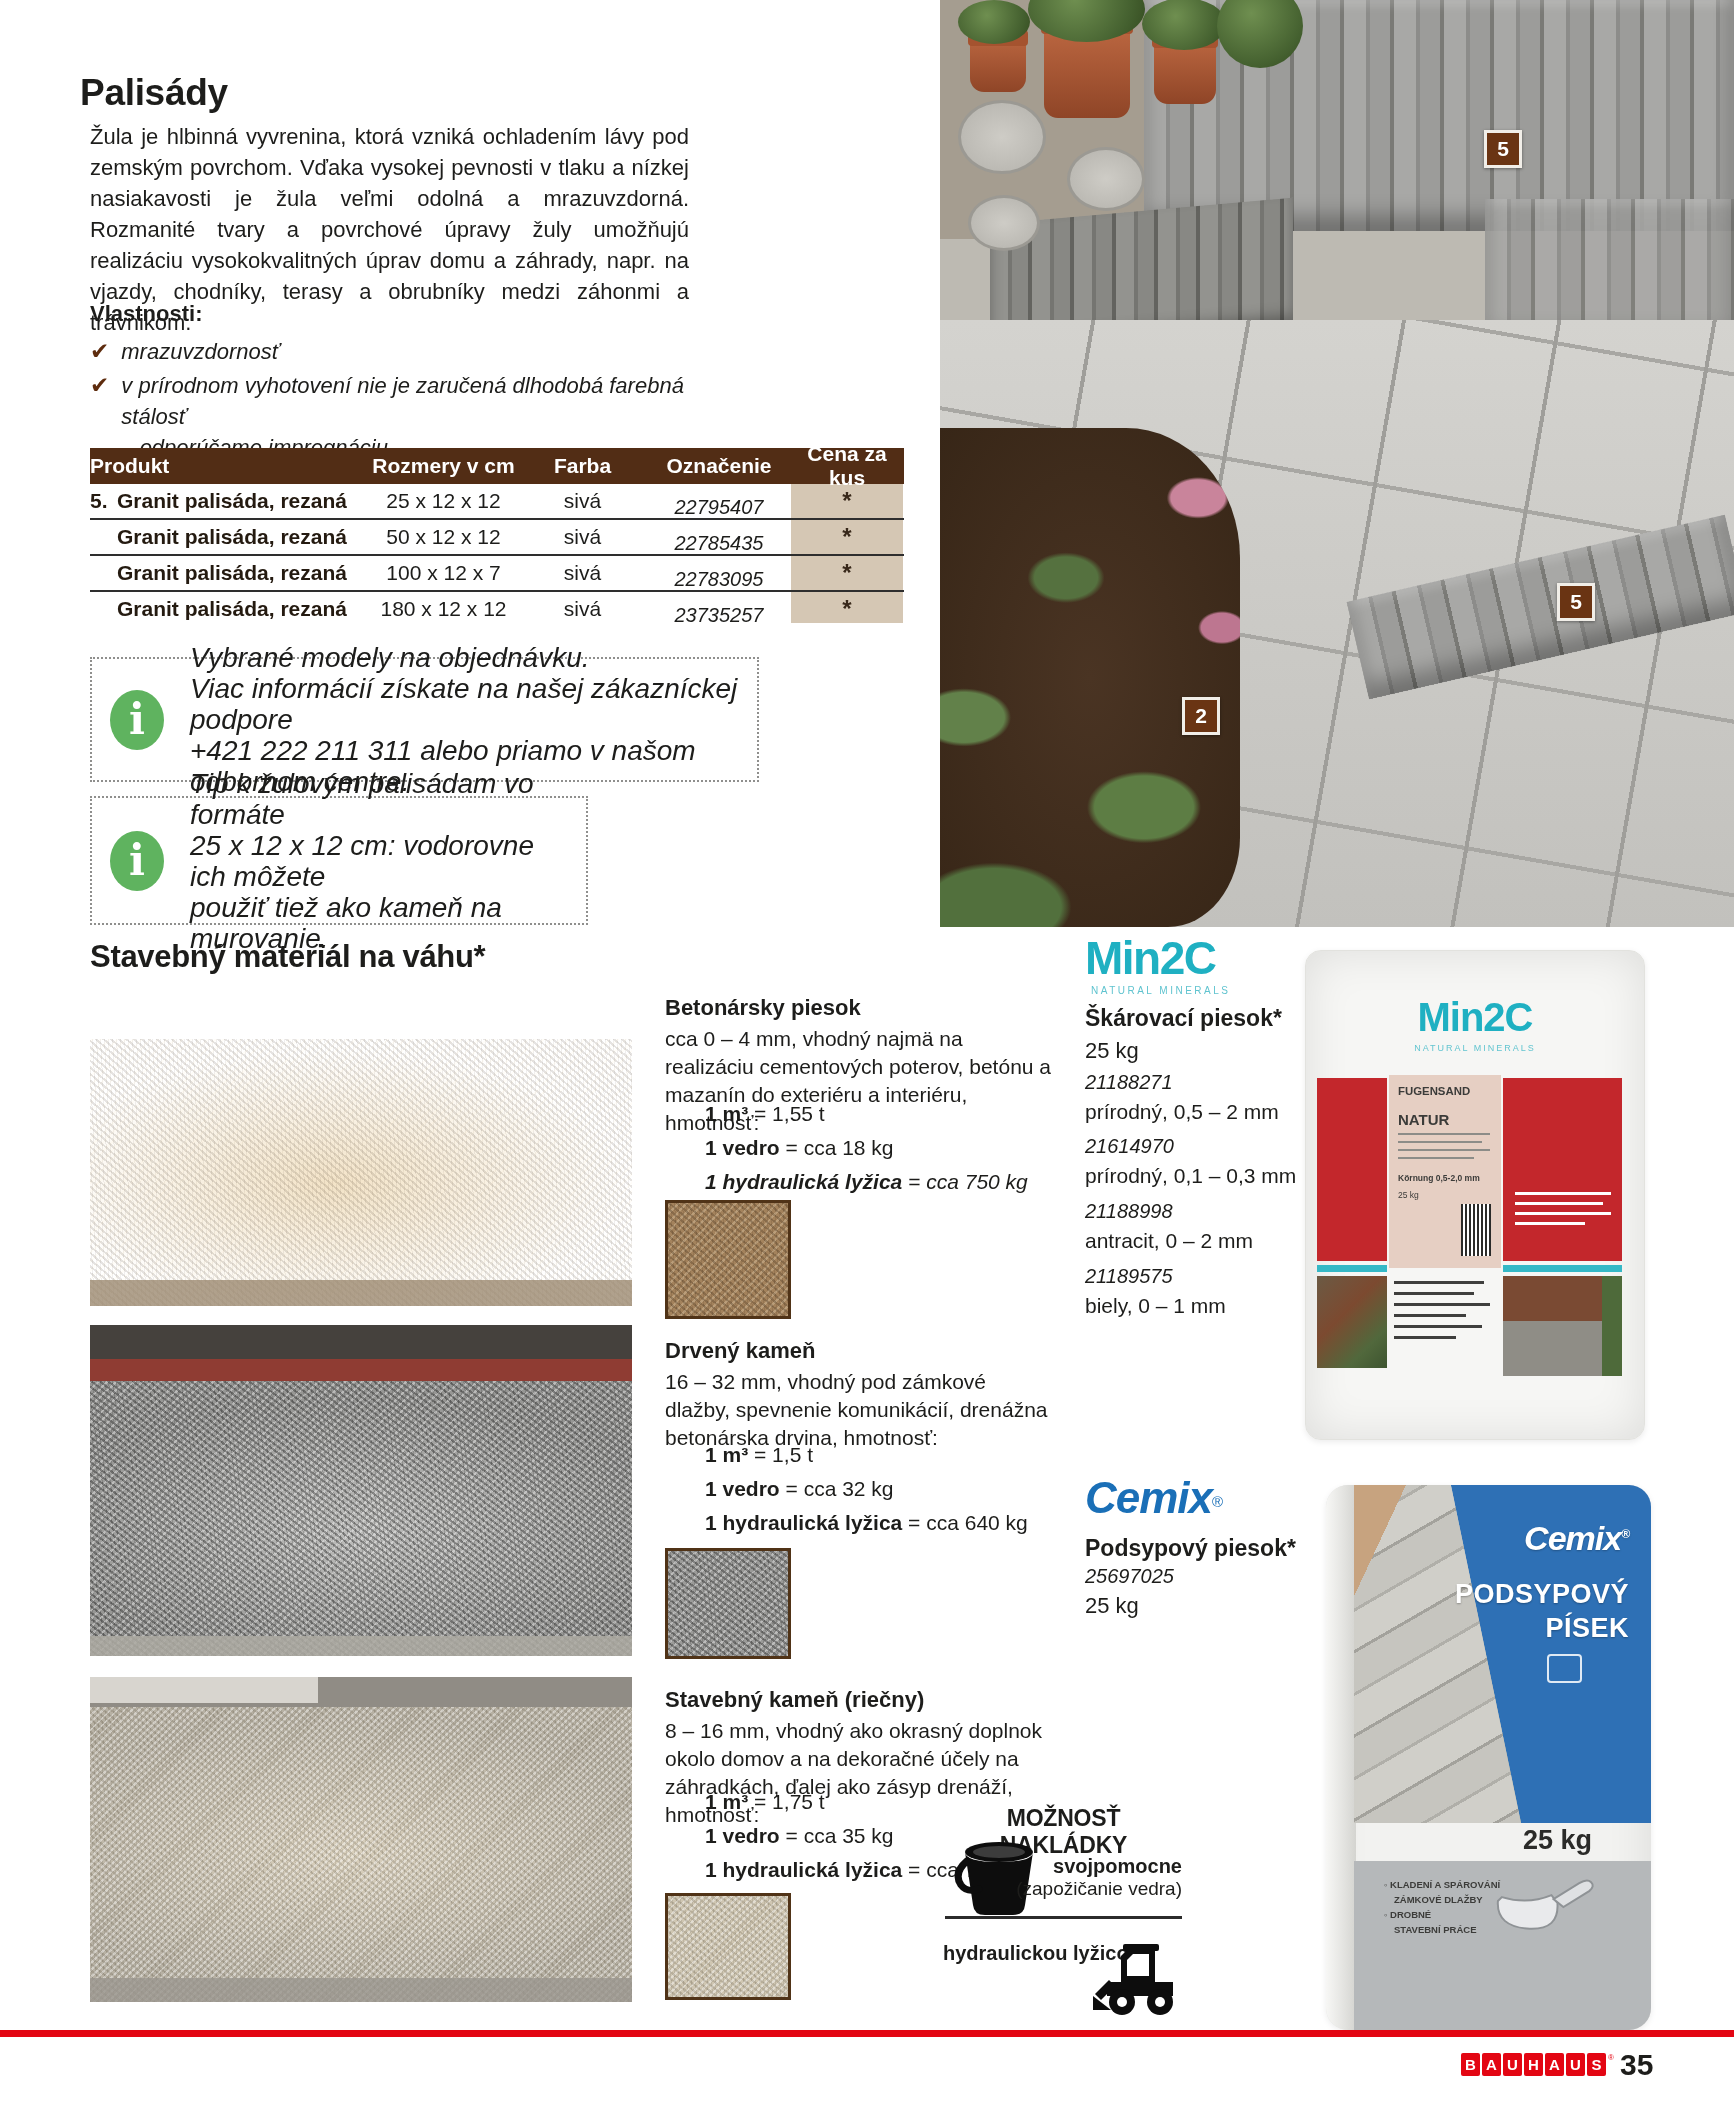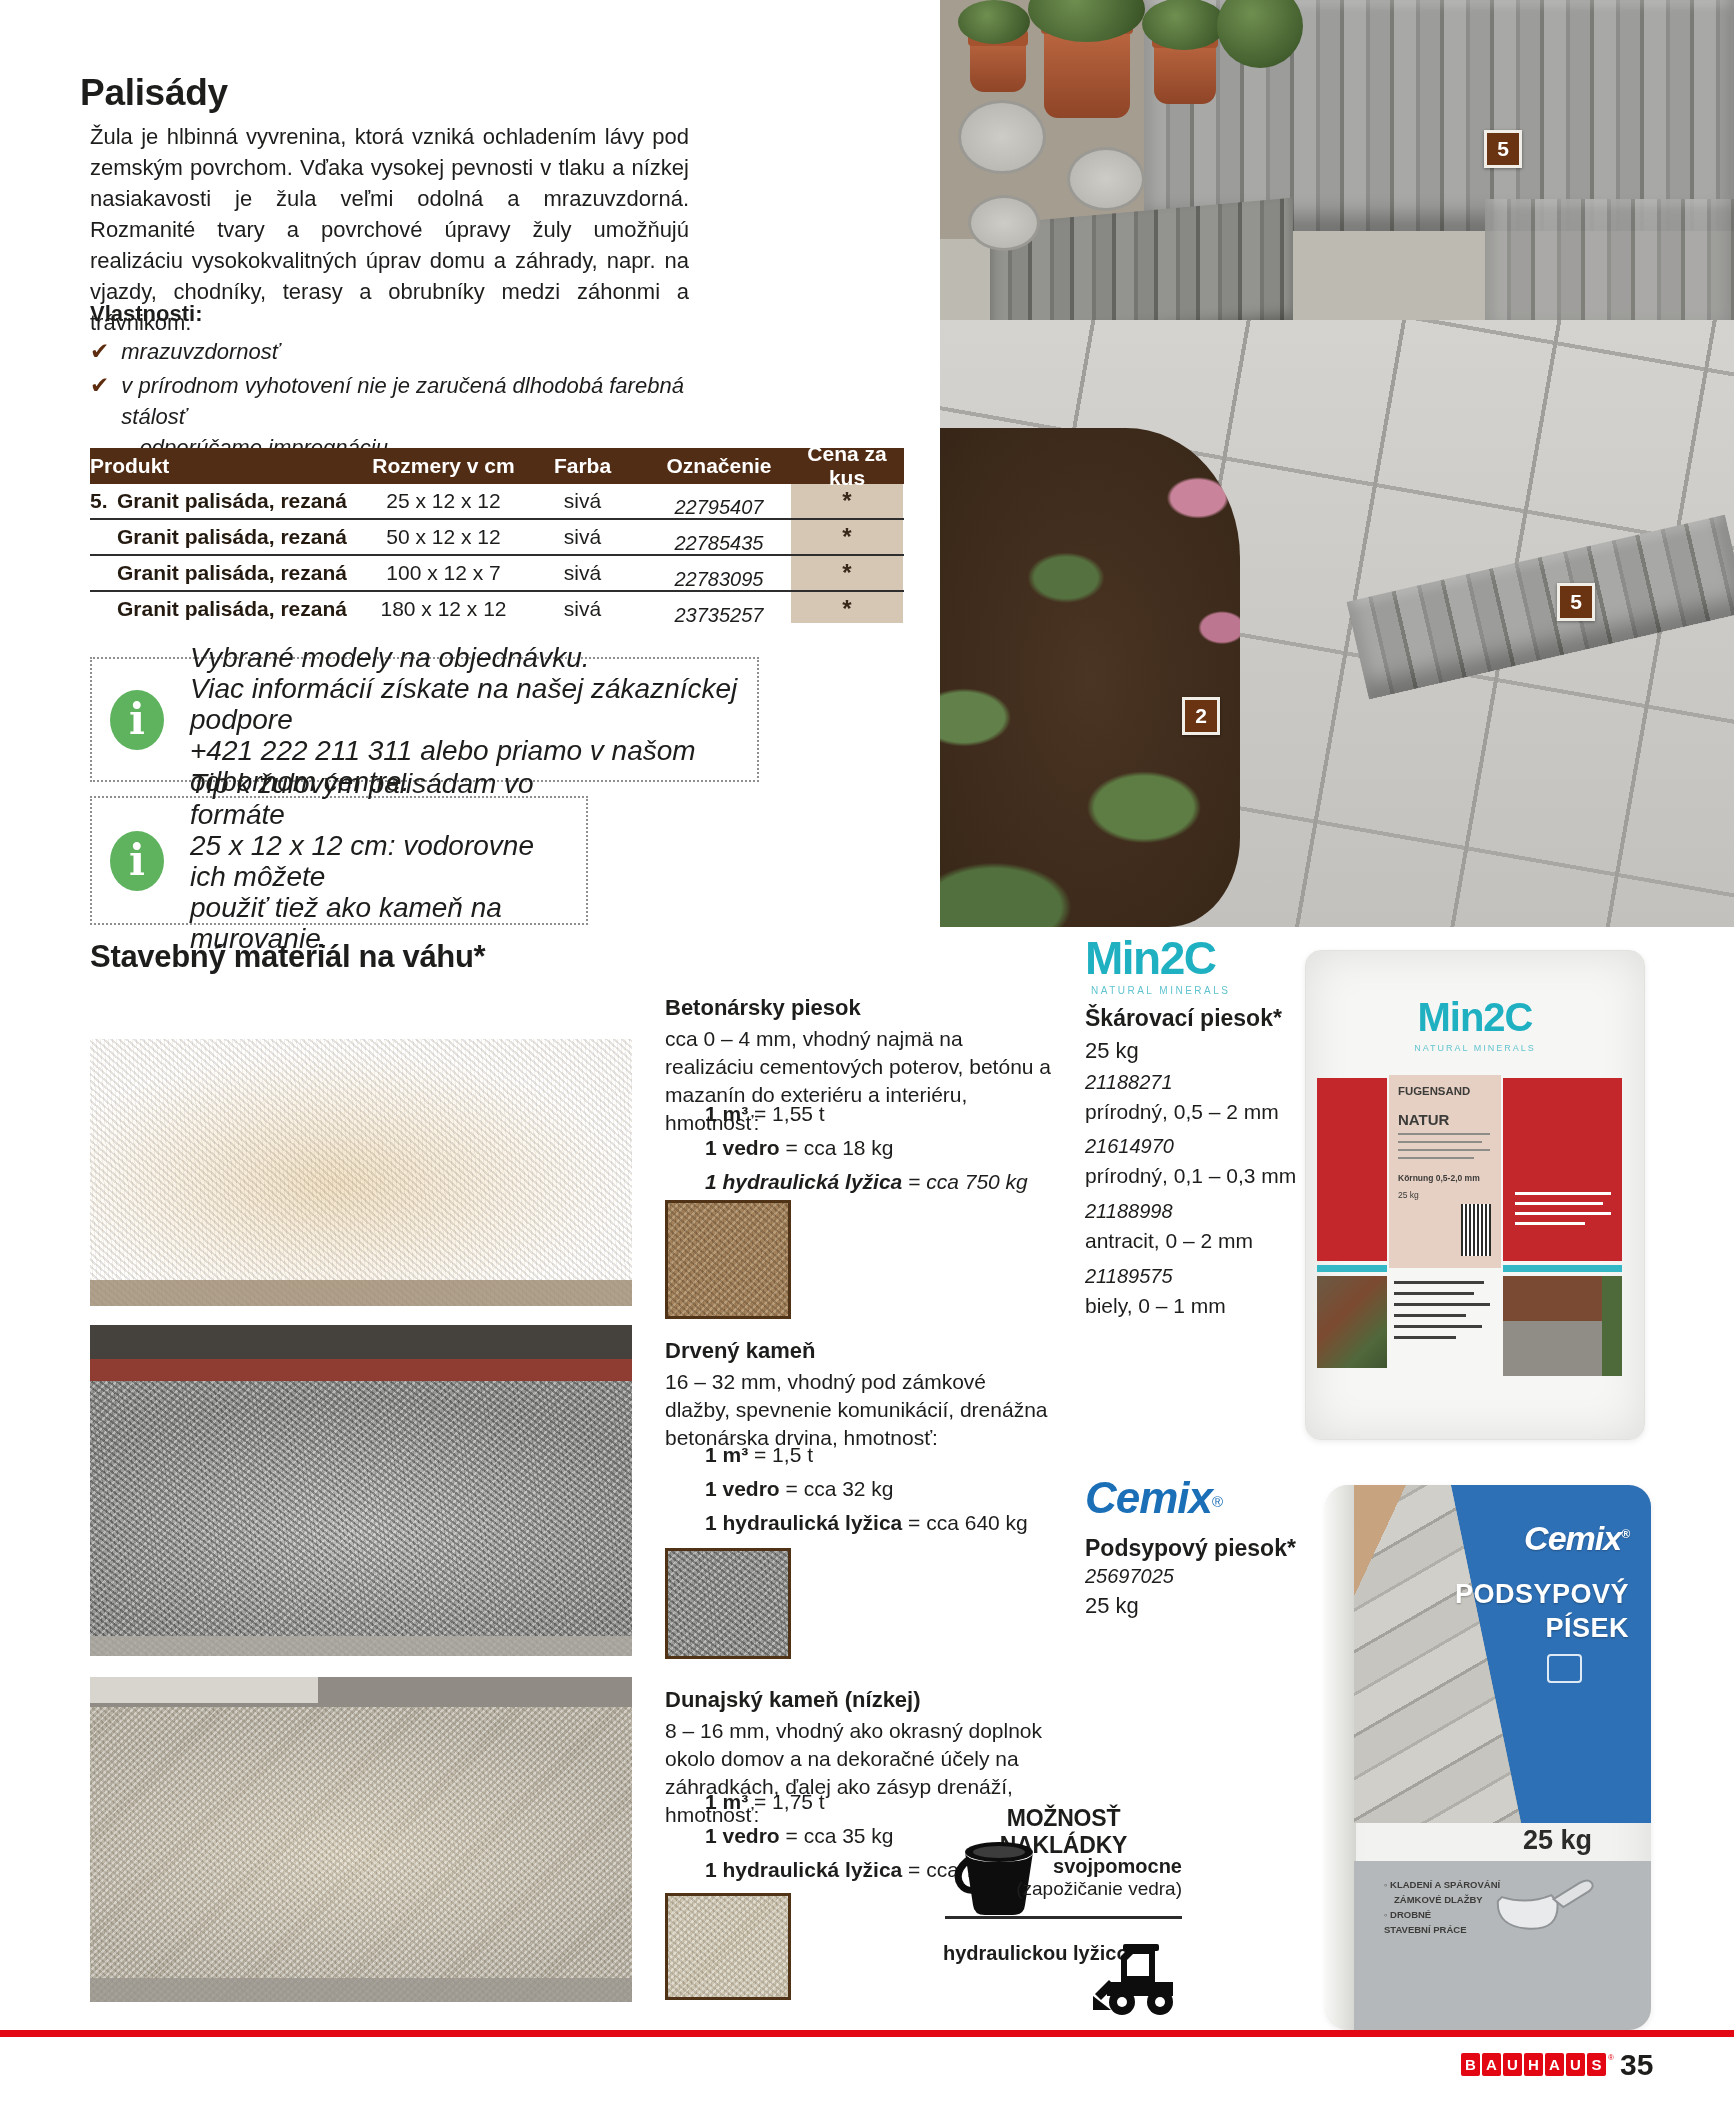--- a/index.html
+++ b/index.html
@@ -249,21 +249,21 @@
   <div class="abs" style="left:665px;top:1338px;width:438px;height:209px;">
     <div class="abs mat-name" style="left:0;top:0;">Drvený kameň</div>
     <div class="abs mat-desc" style="left:0;top:30px;">16 – 32 mm, vhodný pod zámkové dlažby, spevnenie komunikácií, drenážna betonárska drvina, hmotnosť:</div>
     <div class="abs spec" style="left:0;top:105px;"><span class="b">1 m³</span><span> = 1,5 t</span></div>
     <div class="abs spec" style="left:0;top:139px;"><span class="b">1 vedro</span><span> = cca 32 kg</span></div>
     <div class="abs spec" style="left:0;top:173px;"><span class="b">1 hydraulická lyžica</span><span> = cca 640 kg</span></div>
   </div>
   <div class="abs thumb speckle-g" style="left:665px;top:1548px;width:126px;height:111px;background-color:#9a9a98;"></div>
 
   <div class="abs" style="left:665px;top:1687px;width:438px;height:209px;">
-    <div class="abs mat-name" style="left:0;top:0;">Dunajský kameň (nízkej)</div>
+    <div class="abs mat-name" style="left:0;top:0;">Stavebný kameň (riečny)</div>
     <div class="abs mat-desc" style="left:0;top:30px;">8 – 16 mm, vhodný ako okrasný doplnok okolo domov a na dekoračné účely na záhradkách, ďalej ako zásyp drenáží, hmotnosť:</div>
     <div class="abs spec" style="left:0;top:103px;"><span class="b">1 m³</span><span> = 1,75 t</span></div>
     <div class="abs spec" style="left:0;top:137px;"><span class="b">1 vedro</span><span> = cca 35 kg</span></div>
     <div class="abs spec" style="left:0;top:171px;"><span class="b">1 hydraulická lyžica</span><span> = cca 735 kg</span></div>
   </div>
   <div class="abs thumb speckle-l" style="left:665px;top:1893px;width:126px;height:107px;background-color:#cfc6b2;"></div>
 
   <div class="abs min2c-logo" style="left:1085px;top:931px;">Min2C</div>
   <div class="abs min2c-sub" style="left:1091px;top:985px;">NATURAL MINERALS</div>
   <div class="abs brand-product" style="left:1085px;top:1005px;">Škárovací piesok*</div>
@@ -340,21 +340,21 @@
       <span>Cemix</span><sup style="font-size:12px;">®</sup>
     </div>
     <div class="abs pre" style="right:22px;top:92px;width:219px;text-align:right;color:#fff;font-weight:bold;font-size:27px;line-height:34px;letter-spacing:0.5px;text-shadow:0 1px 2px rgba(0,0,0,.3);">PODSYPOVÝ
 PÍSEK</div>
     <div class="abs" style="left:221px;top:169px;width:31px;height:25px;border:2px solid rgba(255,255,255,.85);border-radius:4px;"></div>
     <div class="abs" style="left:197px;top:340px;font-size:27px;font-weight:bold;color:#2b2b29;">25 kg</div>
     <div class="abs" style="left:28px;top:376px;width:298px;height:169px;background:#b5b8ba;">
       <div class="abs" style="left:30px;top:18px;font-size:9.5px;font-weight:bold;color:#3c3c3a;">◦ <span>KLADENÍ A SPÁROVÁNÍ</span></div>
       <div class="abs" style="left:40px;top:33px;font-size:9.5px;font-weight:bold;color:#3c3c3a;">ZÁMKOVÉ DLAŽBY</div>
       <div class="abs" style="left:30px;top:48px;font-size:9.5px;font-weight:bold;color:#3c3c3a;">◦ <span>DROBNÉ</span></div>
-      <div class="abs" style="left:30px;top:63px;font-size:9.5px;font-weight:bold;color:#3c3c3a;text-align:right;">STAVEBNÍ PRÁCE</div>
+      <div class="abs" style="left:40px;top:63px;font-size:9.5px;font-weight:bold;color:#3c3c3a;text-align:right;">STAVEBNÍ PRÁCE</div>
       <svg class="abs" style="left:134px;top:12px;" width="119" height="66" viewBox="0 0 120 66">
         <path d="M10 28 Q8 54 42 56 Q72 57 70 30 L64 22 Q40 32 14 24 Z" fill="#e9eaec" stroke="#8f9396" stroke-width="2"></path>
         <path d="M66 26 L92 10 Q100 5 104 9 Q108 13 102 18 L76 34 Z" fill="#dfe1e3" stroke="#8f9396" stroke-width="2"></path>
       </svg>
     </div>
   </div>
 
   <div class="abs load-title" style="left:943px;top:1805px;width:241px;">MOŽNOSŤ NAKLÁDKY</div>
   <svg class="abs" style="left:951px;top:1837px;" width="92" height="82" viewBox="0 0 92 82">
     <ellipse cx="48" cy="15" rx="34" ry="10" fill="#0d0d0d"></ellipse>

